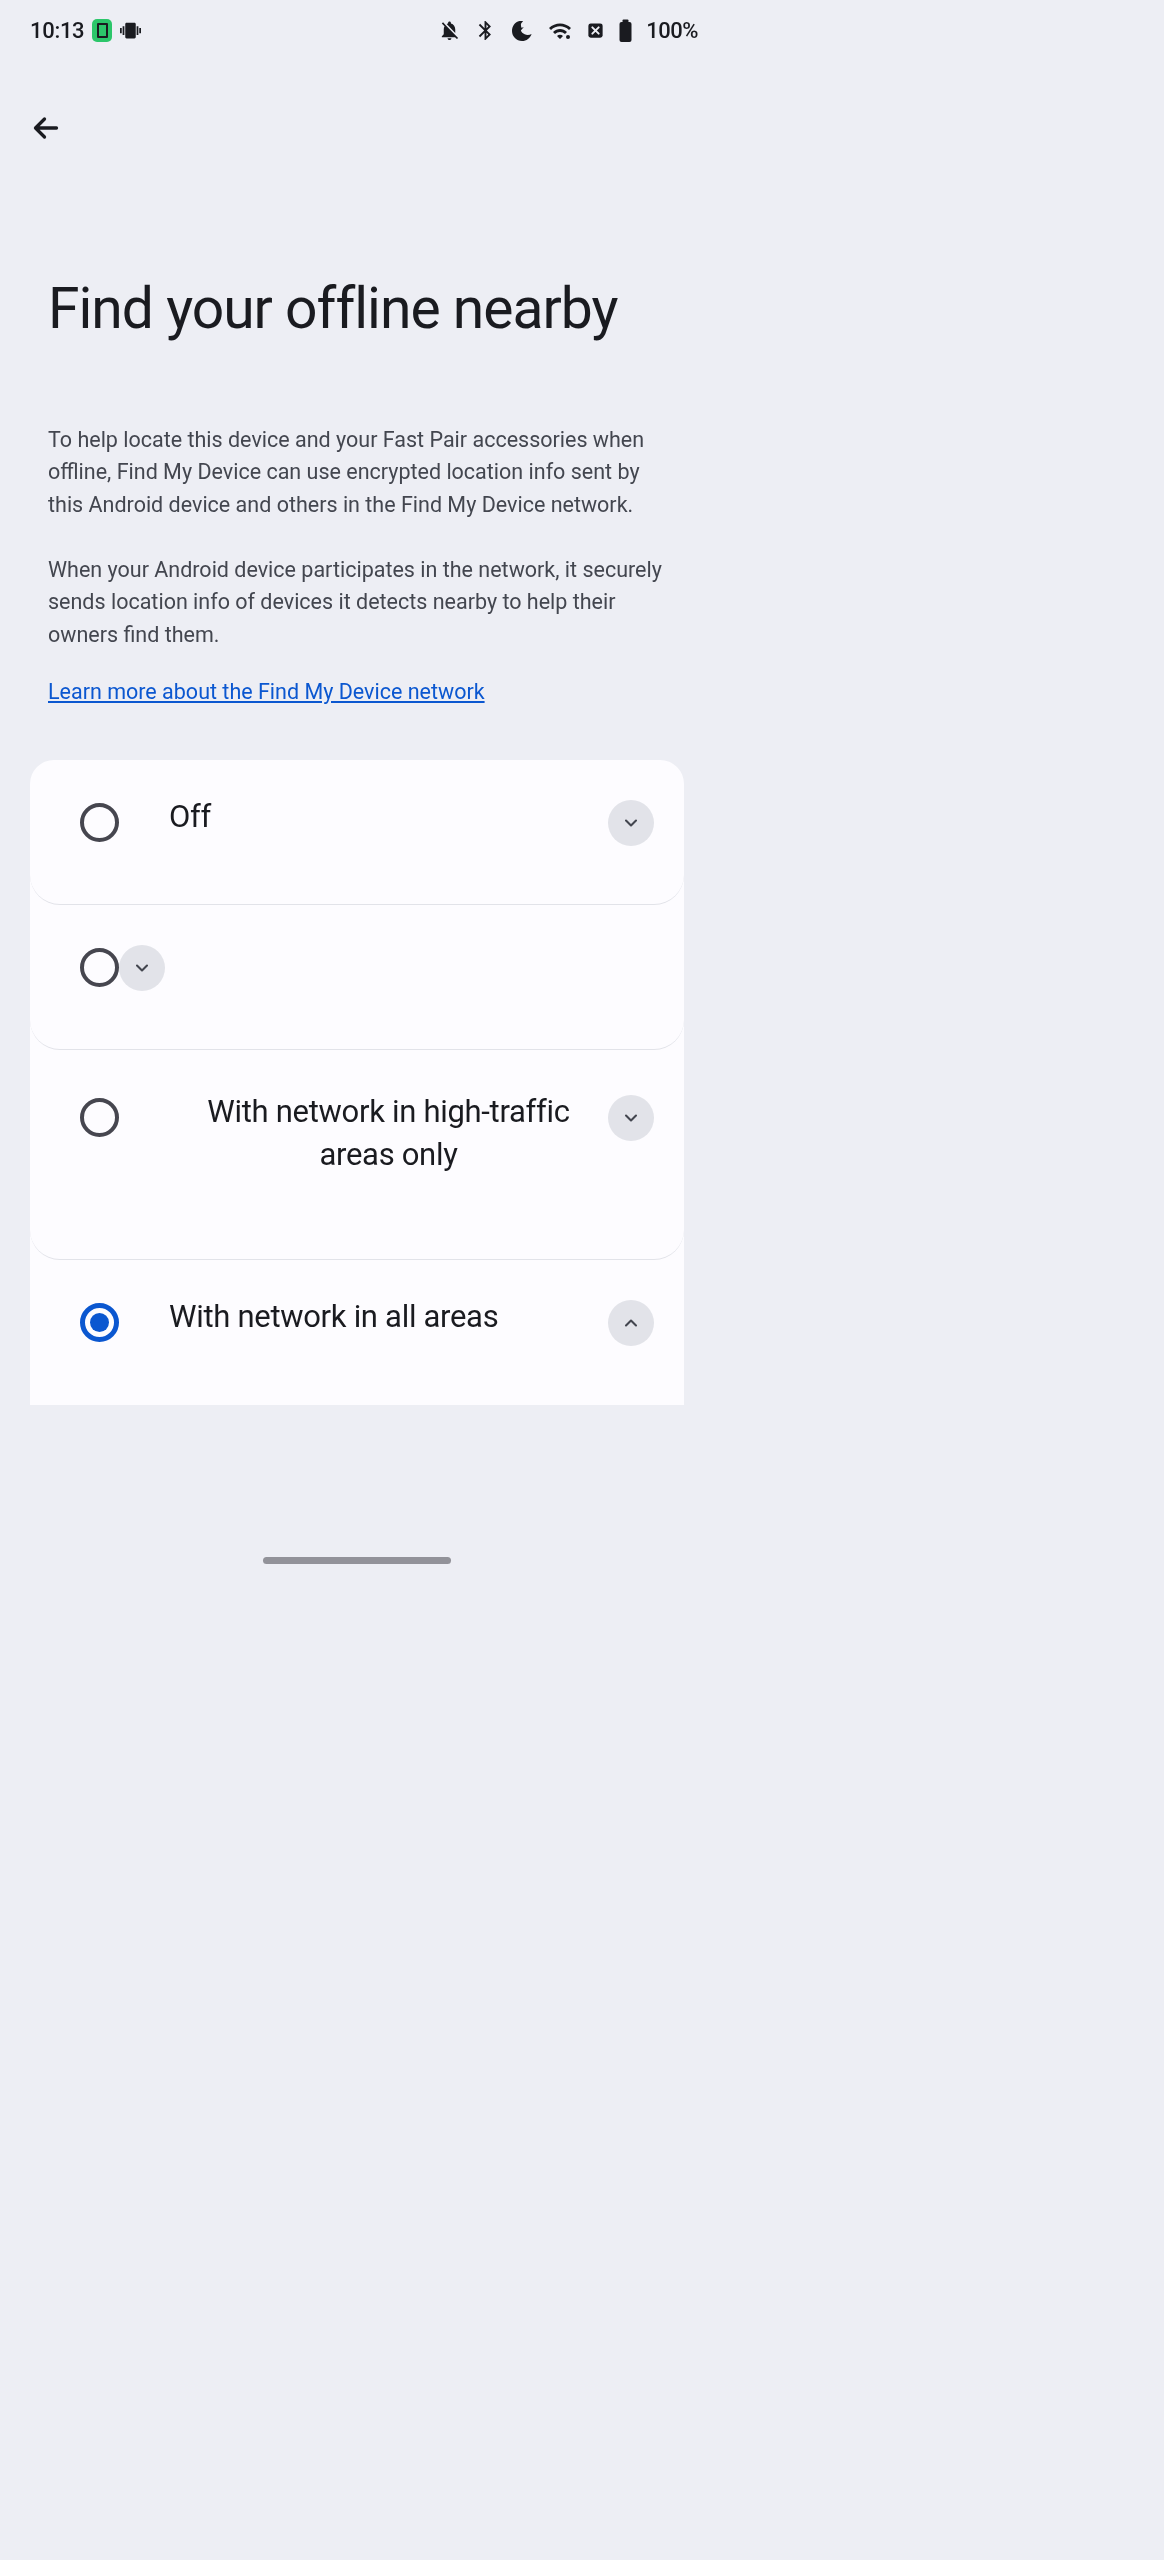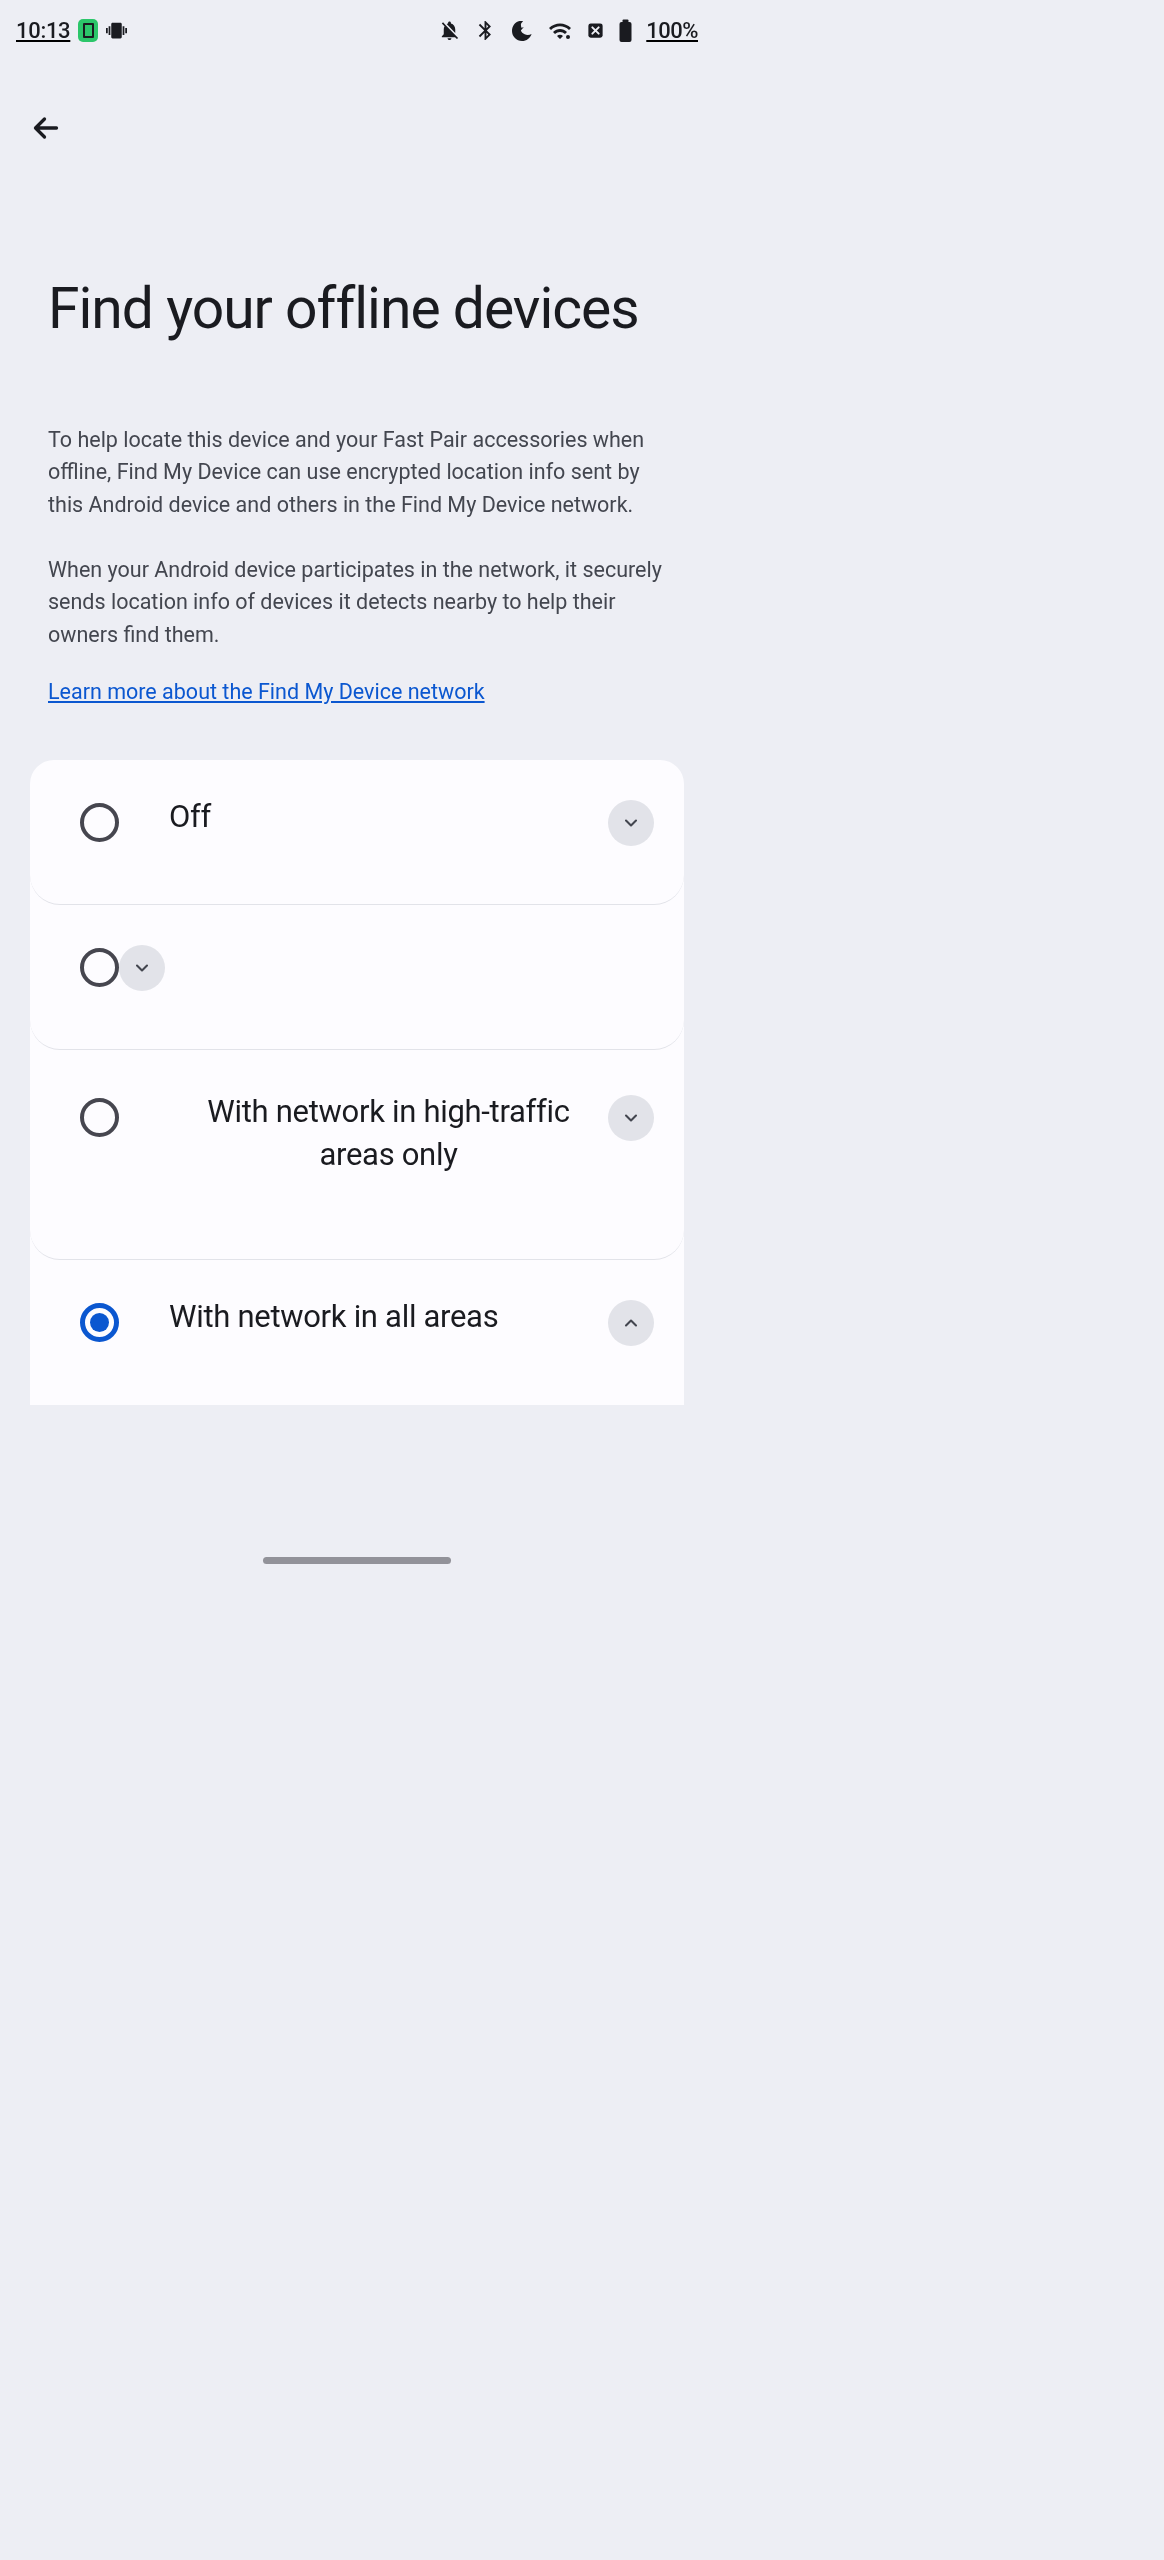--- a/index.html
+++ b/index.html
@@ -13,23 +13,22 @@
       height: 1570px;
       background: #edeef4;
       font-family: 'Roboto', 'Helvetica Neue', Arial, sans-serif;
       overflow: hidden;
       position: relative;
     }
     .status-bar {
       display: flex;
       justify-content: space-between;
       align-items: center;
-      padding: 11px 16px 0 16px;
+      padding: 11px 16px 0 30px;
       height: 50px;
-      text-decoration: underline;
     }
     .status-left {
       display: flex;
       align-items: center;
       gap: 8px;
     }
     .status-time {
       font-size: 22px;
       font-weight: 500;
       color: #1a1b20;
@@ -245,21 +244,21 @@
 
 <div class="app-bar">
   <div class="back-button">
     <svg width="36" height="36" viewBox="0 0 24 24" fill="none" stroke="#1a1b20" stroke-width="2.2">
       <path d="M19 12H5M11 18l-6-6 6-6" stroke-linecap="round" stroke-linejoin="round"></path>
     </svg>
   </div>
 </div>
 
 <div class="header-area">
-  <h1 class="page-title">Find your offline devices</h1>
+  <h1 class="page-title">Find your offline nearby</h1>
 </div>
 
 <div class="description-area">
   <p class="description-text">To help locate this device and your Fast Pair accessories when offline, Find My Device can use encrypted location info sent by this Android device and others in the Find My Device network.</p>
   <p class="description-text second">When your Android device participates in the network, it securely sends location info of devices it detects nearby to help their owners find them.</p>
   <a class="learn-more-link">Learn more about the Find My Device network</a>
 </div>
 
 <div class="options-card">
 

